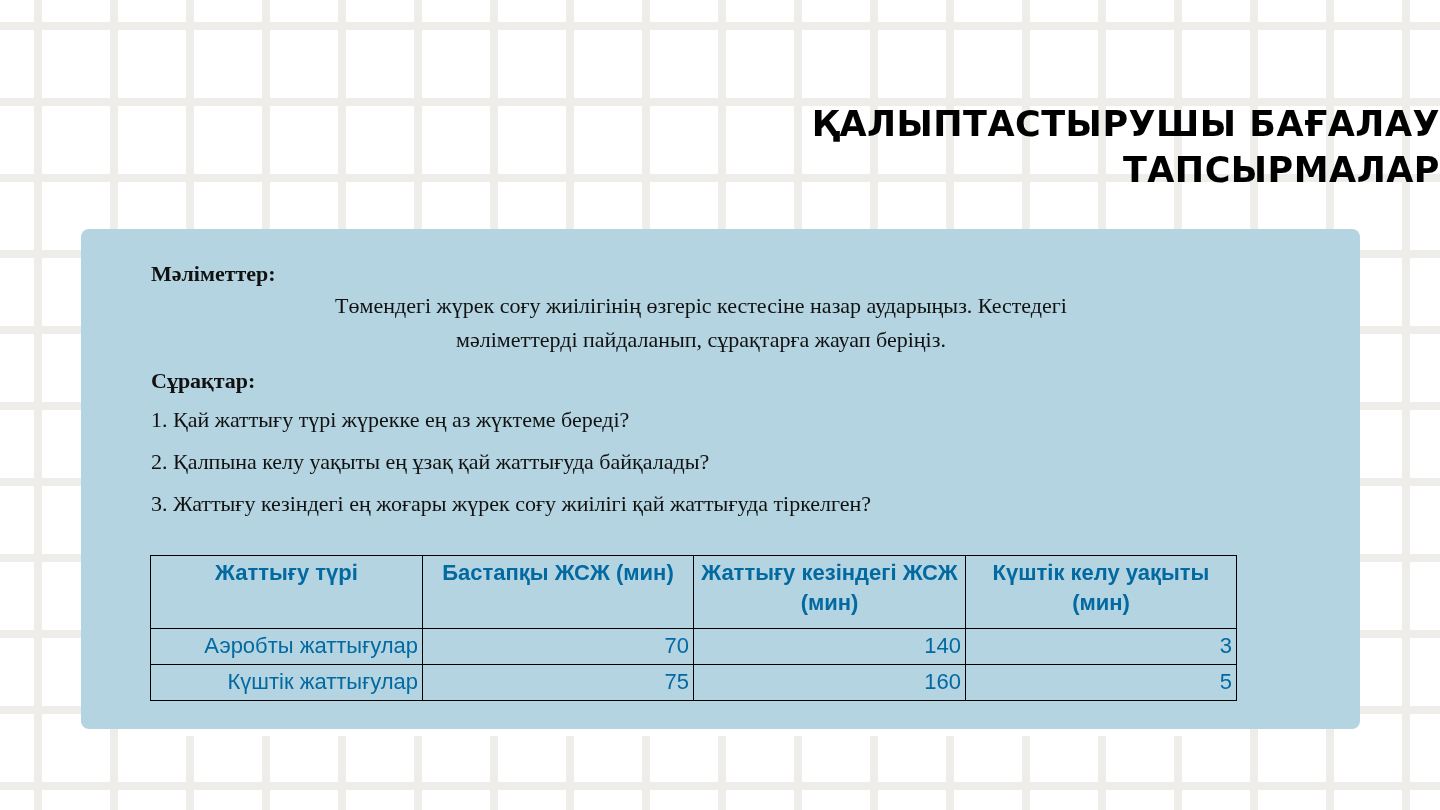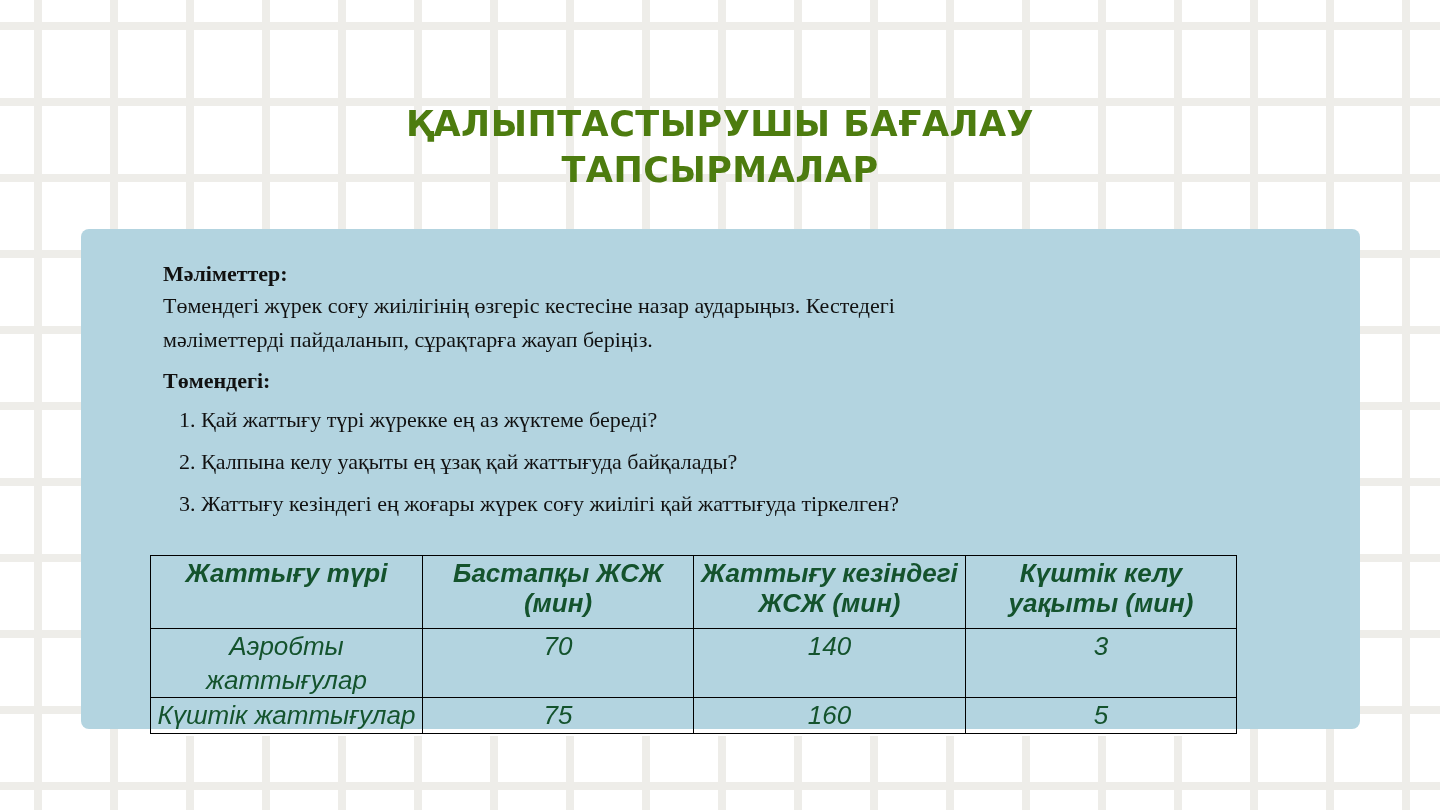--- a/index.html
+++ b/index.html
@@ -8,54 +8,54 @@
     background-color: #ffffff;
     background-image:
       linear-gradient(to right, #eeede9 0, #eeede9 8px, transparent 8px),
       linear-gradient(to bottom, #eeede9 0, #eeede9 8px, transparent 8px);
     background-size: 76px 76px, 76px 76px;
     background-position: 34px 0, 0 22px;
     font-family: "DejaVu Serif", "Liberation Serif", serif;
   }
   .title {
     position: absolute; left: 0; top: 101px; width: 1440px;
-    text-align: center;
+    text-align: right;
     font-family: "DejaVu Sans", sans-serif;
     font-weight: bold; font-size: 35px; line-height: 46px;
-    color: #4d7c0f; letter-spacing: 0.5px;
+    color: #000000; letter-spacing: 0.5px;
   }
   .panel {
     position: absolute; left: 81px; top: 229px; width: 1279px; height: 500px;
     background: #b3d4e0; border-radius: 8px;
   }
   .content {
-    position: absolute; left: 163px; top: 259px; width: 1100px;
+    position: absolute; left: 151px; top: 259px; width: 1100px;
     font-family: "Liberation Serif", serif; color: #111111;
     font-size: 22px;
   }
   .h { font-weight: bold; line-height: 30px; }
-  .p { line-height: 34px; }
-  .q { line-height: 42px; margin-left: 16px; }
+  .p { line-height: 34px; text-align: center; }
+  .q { line-height: 42px; }
   .spacer { height: 6px; }
   table.data {
     position: absolute; left: 150px; top: 555px;
     border-collapse: collapse;
     font-family: "Liberation Sans", sans-serif;
-    font-size: 26px; color: #14532d; font-style: italic;
+    font-size: 22px; color: #0369a1;
   }
   table.data th, table.data td {
     border: 1px solid #000000;
     padding: 0 4px;
     vertical-align: top;
   }
   table.data th {
     font-weight: bold; text-align: center; height: 70px;
     line-height: 30px; padding-top: 2px;
   }
-  table.data td { height: 35px; line-height: 34px; text-align: center; }
+  table.data td { height: 35px; line-height: 34px; text-align: right; }
   .c1 { width: 263px; }
   .c2 { width: 262px; }
   .c3 { width: 263px; }
   .c4 { width: 262px; }
   .fill-below {
     position: absolute; left: 150px; top: 729px; width: 1086px; height: 7px;
     background: #ffffff;
   }
 </style>
 </head>
@@ -66,21 +66,21 @@
   <div>ТАПСЫРМАЛАР</div>
 </div>
 
 <div class="panel"></div>
 
 <div class="content">
   <div class="h">Мәліметтер:</div>
   <div class="p">Төмендегі жүрек соғу жиілігінің өзгеріс кестесіне назар аударыңыз. Кестедегі</div>
   <div class="p">мәліметтерді пайдаланып, сұрақтарға жауап беріңіз.</div>
   <div class="spacer"></div>
-  <div class="h" style="line-height:36px;">Төмендегі:</div>
+  <div class="h" style="line-height:36px;">Сұрақтар:</div>
   <div class="q">1. Қай жаттығу түрі жүрекке ең аз жүктеме береді?</div>
   <div class="q">2. Қалпына келу уақыты ең ұзақ қай жаттығуда байқалады?</div>
   <div class="q">3. Жаттығу кезіндегі ең жоғары жүрек соғу жиілігі қай жаттығуда тіркелген?</div>
 </div>
 
 <div class="fill-below"></div>
 
 <table class="data">
   <thead>
     <tr>

